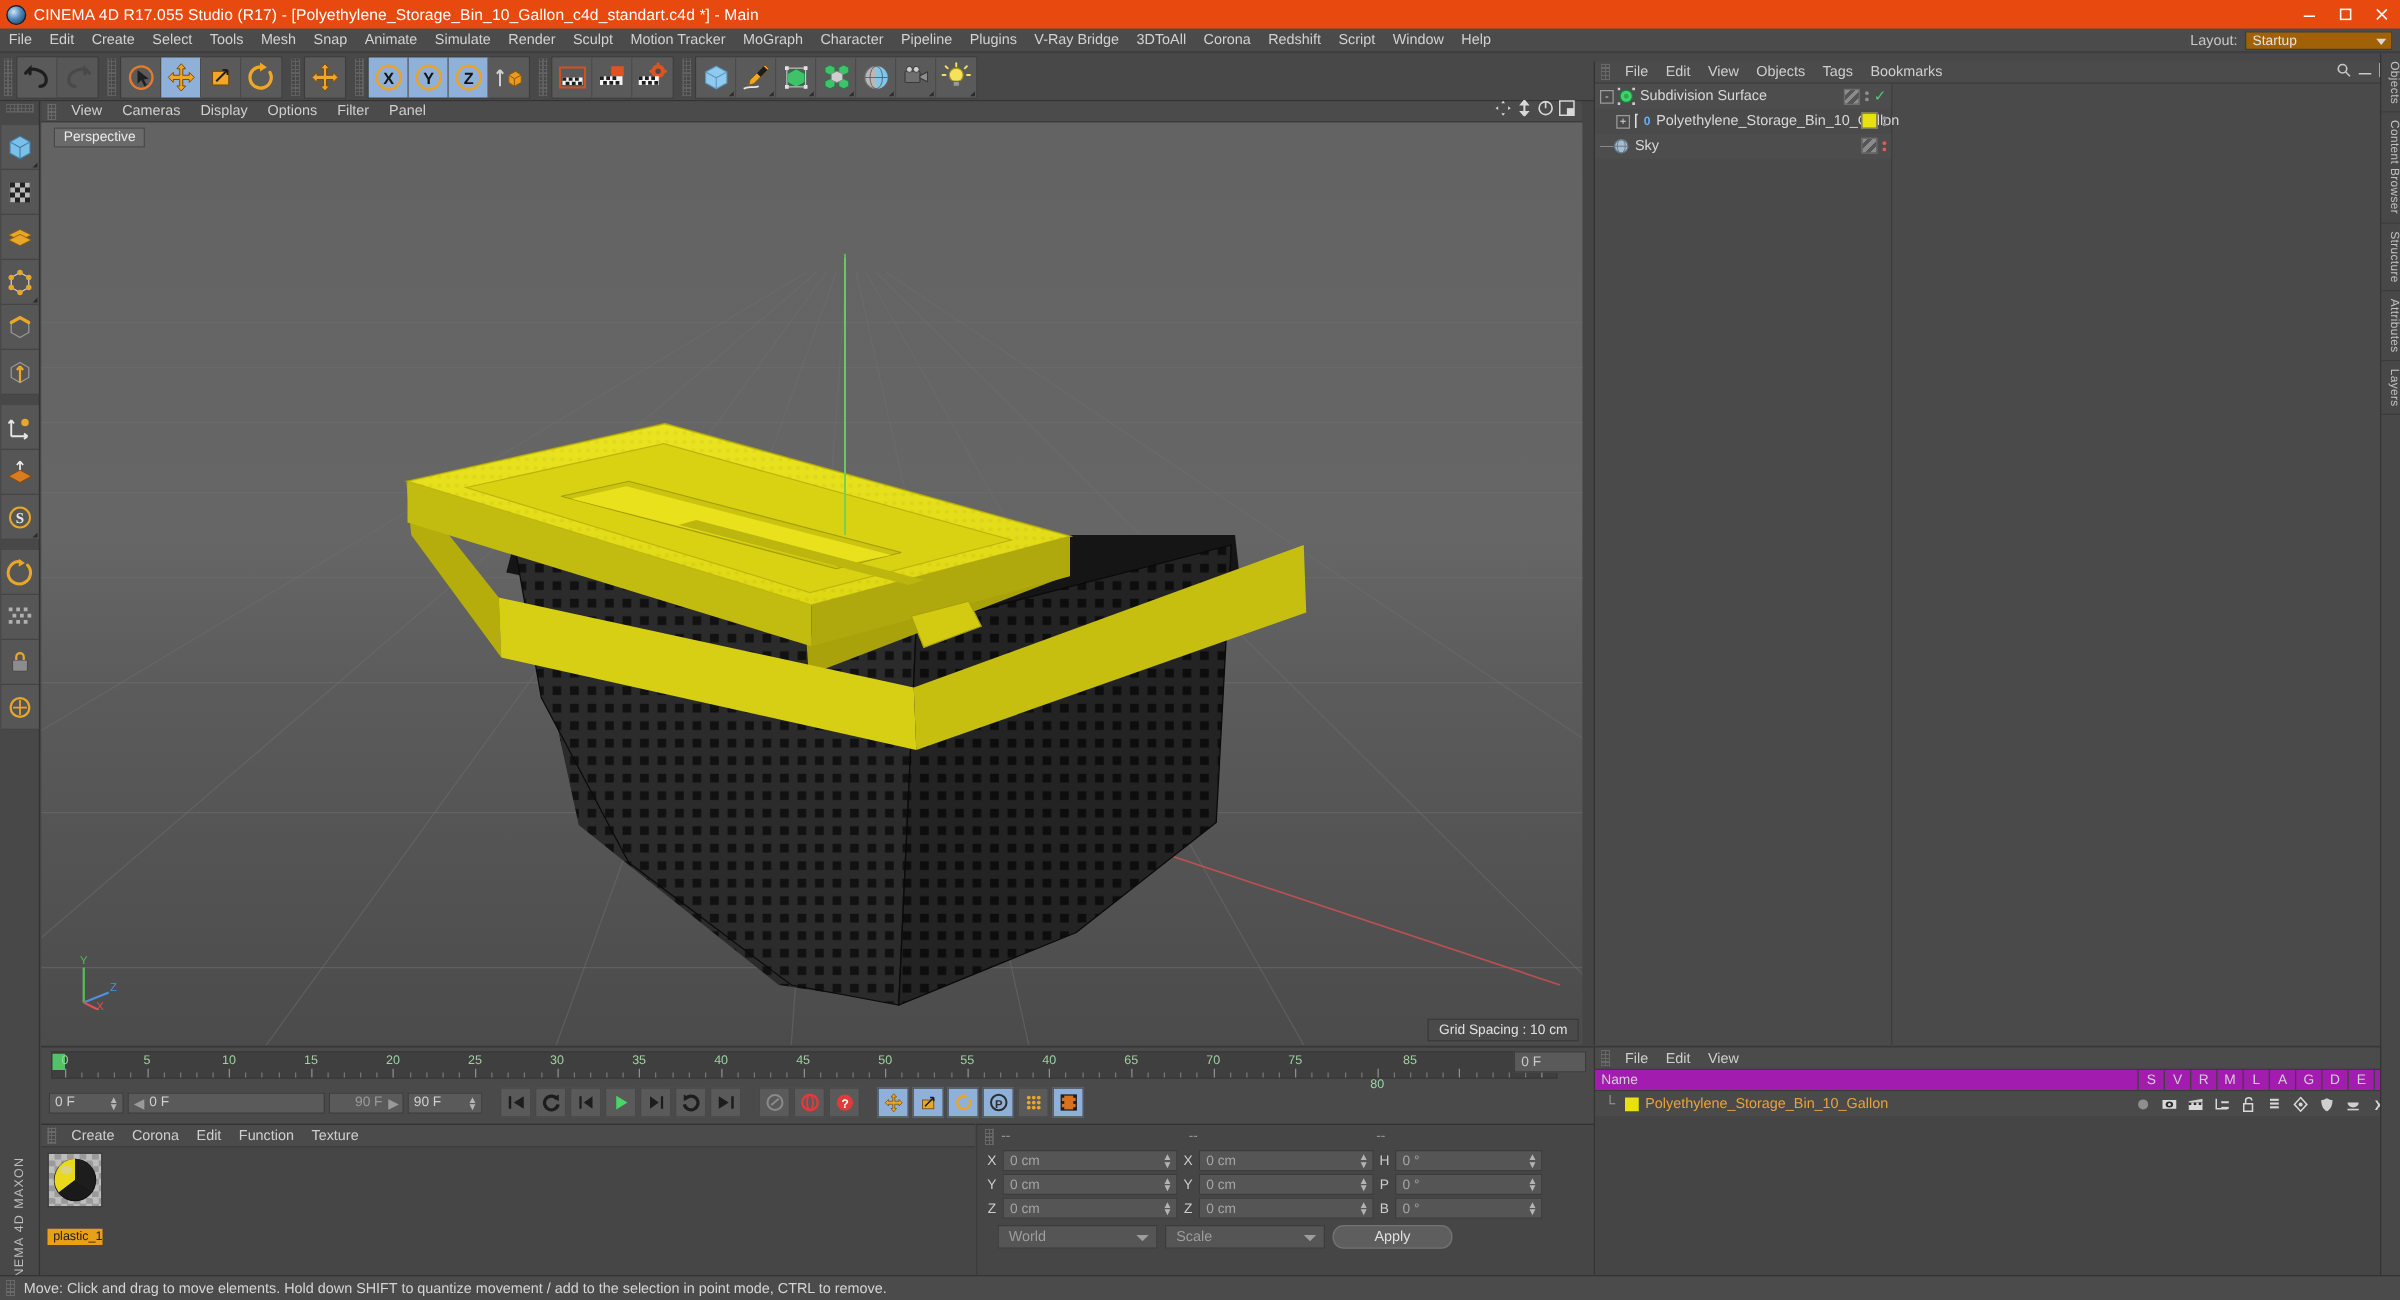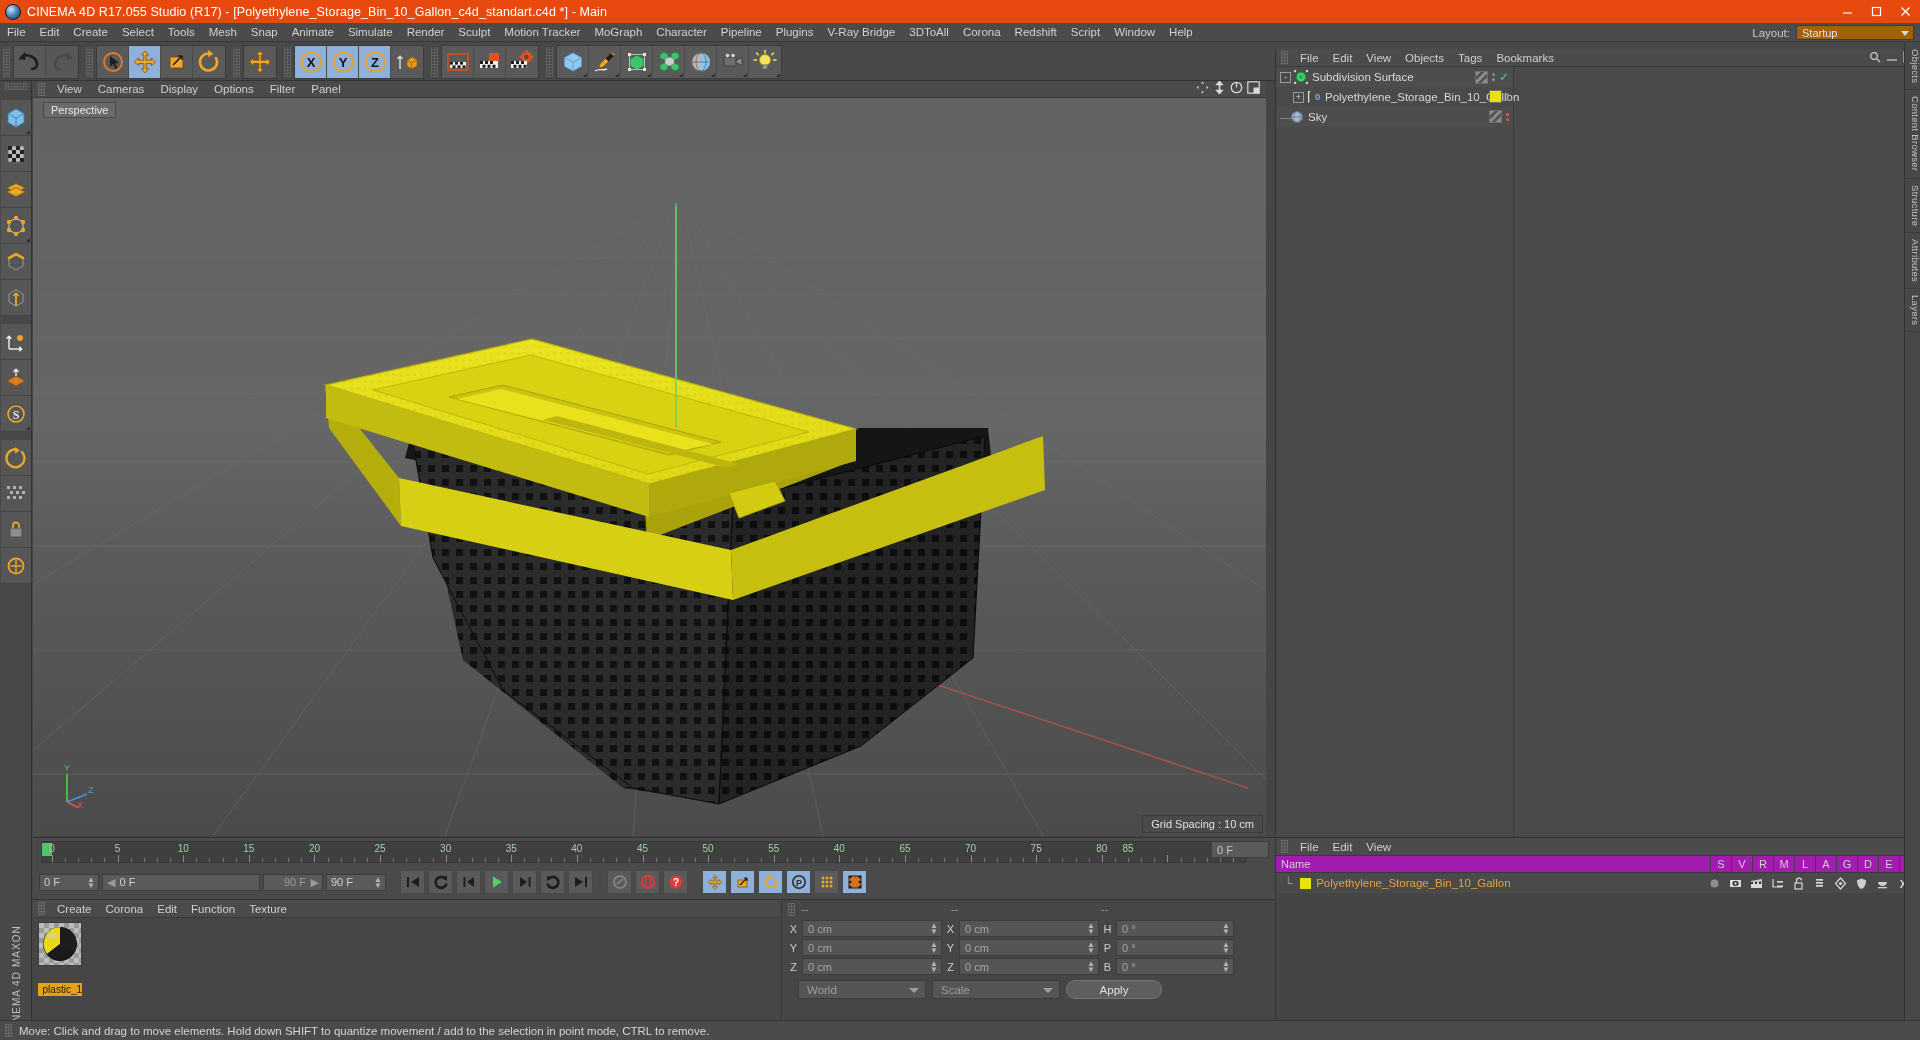--- a/index.html
+++ b/index.html
@@ -1101,21 +1101,21 @@
         <div class="tl-mark" style="left: 731.722px;">55</div>
         <div class="tl-tick" style="left: 731.722px; height: 7px;"></div>
         <div class="tl-mark" style="left: 797.333px;">40</div>
         <div class="tl-tick" style="left: 797.333px; height: 7px;"></div>
         <div class="tl-mark" style="left: 862.944px;">65</div>
         <div class="tl-tick" style="left: 862.944px; height: 7px;"></div>
         <div class="tl-mark" style="left: 928.556px;">70</div>
         <div class="tl-tick" style="left: 928.556px; height: 7px;"></div>
         <div class="tl-mark" style="left: 994.167px;">75</div>
         <div class="tl-tick" style="left: 994.167px; height: 7px;"></div>
-        <div class="tl-mark" style="left: 1059.78px;">80</div>
+        <div class="tl-mark" style="left: 1059.78px; margin-top: 19px;">80</div>
         <div class="tl-tick" style="left: 1059.78px; height: 7px;"></div>
         <div class="tl-mark" style="left: 1086px;">85</div>
         <div class="tl-tick" style="left: 1125.39px; height: 7px;"></div>
         <div class="tl-mark" style="left: 1191px;">90</div>
         <div class="tl-tick" style="left: 1191px; height: 7px;"></div>
         <div class="tl-tick" style="left: 23.1222px; height: 4px; opacity: 0.7;"></div>
         <div class="tl-tick" style="left: 36.2444px; height: 4px; opacity: 0.7;"></div>
         <div class="tl-tick" style="left: 49.3667px; height: 4px; opacity: 0.7;"></div>
         <div class="tl-tick" style="left: 62.4889px; height: 4px; opacity: 0.7;"></div>
         <div class="tl-tick" style="left: 88.7333px; height: 4px; opacity: 0.7;"></div>

